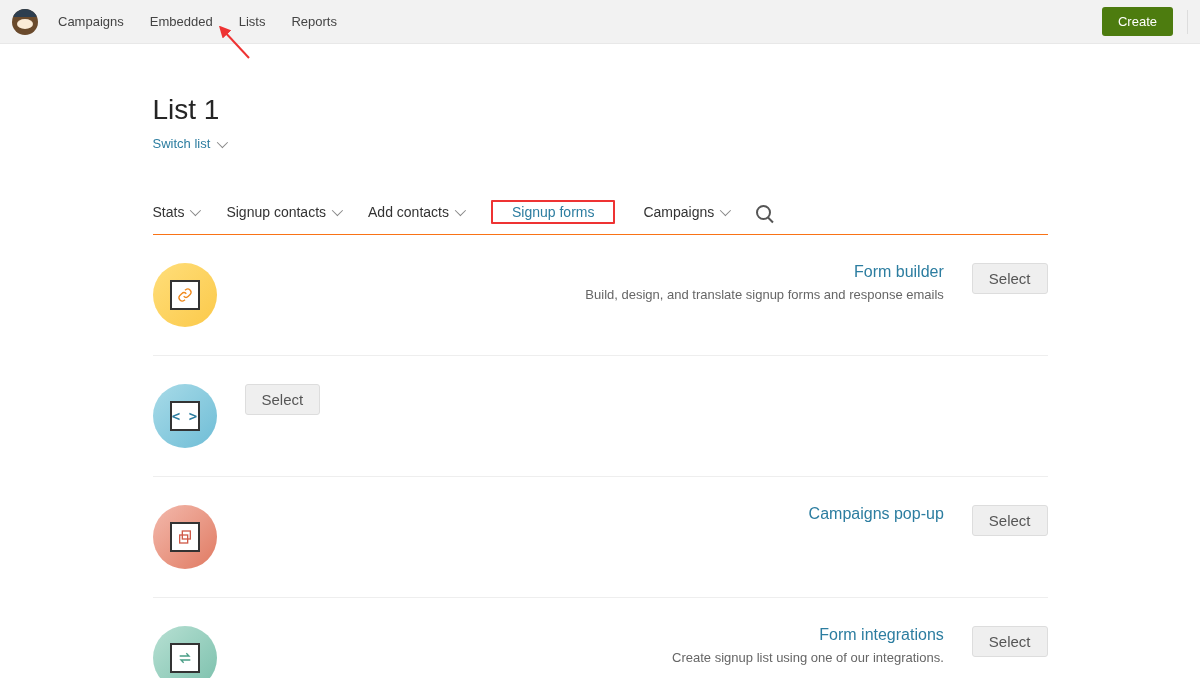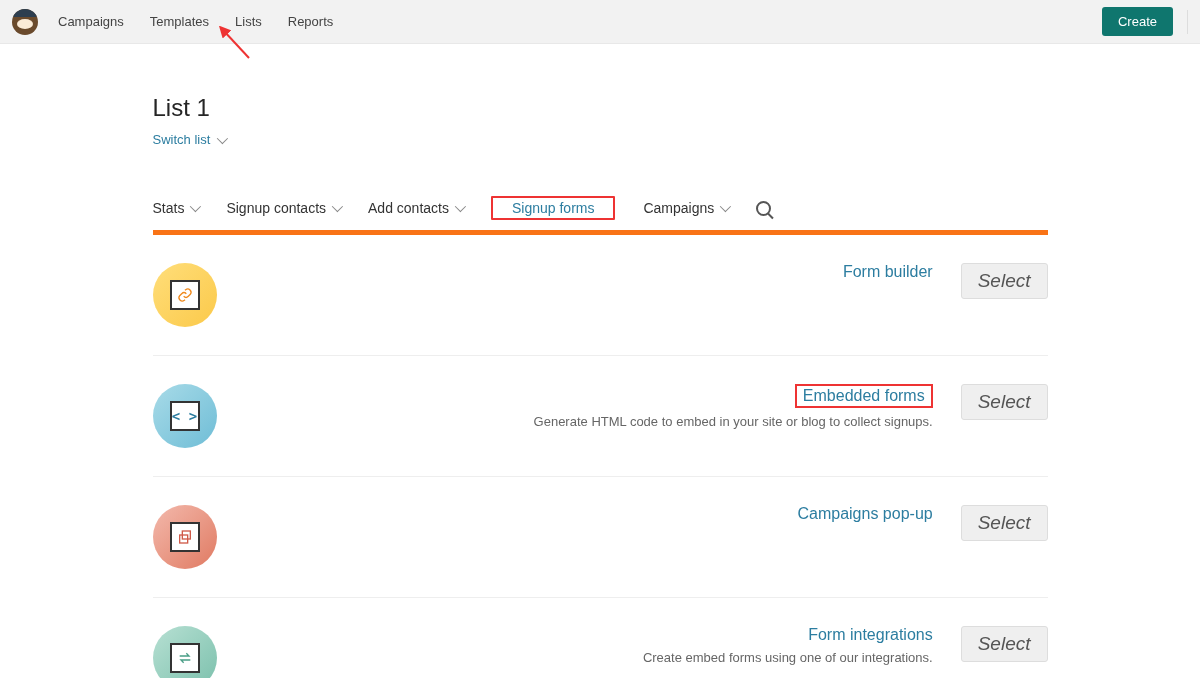--- a/index.html
+++ b/index.html
@@ -40,21 +40,21 @@
   }
   .nav { display: flex; gap: 26px; }
   .nav a {
     color: #444;
     font-size: 13px;
     text-decoration: none;
     cursor: pointer;
   }
   .spacer { flex: 1; }
   .create {
-    background: #0f766e;
+    background: #4d7c0f;
     color: #fff;
     border: none;
     padding: 7px 16px;
     border-radius: 3px;
     font-size: 13px;
     cursor: pointer;
     margin-left: 32px;
   }
   .sep {
     width: 1px;
@@ -67,37 +67,37 @@
     position: absolute;
     top: 26px;
     left: 217px;
     pointer-events: none;
   }
 
   .content {
     width: 895px;
     margin: 50px auto 0;
   }
-  .title { font-size: 24px; font-weight: 400; color: #252525; }
+  .title { font-size: 28px; font-weight: 400; color: #252525; }
   .switch {
     margin-top: 10px;
     color: #2c7da0;
     font-size: 13px;
     cursor: pointer;
     display: inline-flex;
     align-items: center;
     gap: 7px;
   }
 
   .tabs {
     margin-top: 48px;
     display: flex;
     align-items: center;
     gap: 28px;
-    border-bottom: 5px solid #f97316;
+    border-bottom: 1px solid #f97316;
     padding-bottom: 10px;
   }
   .tab {
     color: #333;
     font-size: 14px;
     cursor: pointer;
     display: inline-flex;
     align-items: center;
     gap: 6px;
   }
@@ -178,35 +178,34 @@
   }
   .rowdesc {
     color: #666;
     font-size: 13px;
     margin-top: 6px;
   }
   .select {
     background: #efefef;
     border: 1px solid #ddd;
     color: #555;
-    font-size: 19px;
+    font-size: 15px;
     padding: 6px 16px;
     border-radius: 3px;
     cursor: pointer;
-    font-style: italic;
   }
 </style>
 </head>
 <body>
 
 <div class="topbar">
   <div class="logo"></div>
   <div class="nav">
     <a>Campaigns</a>
-    <a>Templates</a>
+    <a>Embedded</a>
     <a>Lists</a>
     <a>Reports</a>
   </div>
   <div class="spacer"></div>
   <button class="create">Create</button>
   <div class="sep"></div>
 </div>
 
 <svg class="arrow" width="40" height="40">
   <defs>
@@ -249,31 +248,28 @@
     <div class="circ yellow">
       <div class="sq link">
         <svg width="16" height="16" viewBox="0 0 24 24" fill="none" stroke-width="2">
           <path d="M10 14a5 5 0 0 0 7 0l3-3a5 5 0 0 0-7-7l-1 1"></path>
           <path d="M14 10a5 5 0 0 0-7 0l-3 3a5 5 0 0 0 7 7l1-1"></path>
         </svg>
       </div>
     </div>
     <div class="rowtxt">
       <a class="rowtitle">Form builder</a>
+      <div class="rowdesc">Build, design, and translate signup forms and response emails</div>
     </div>
     <button class="select">Select</button>
   </div>
 
   <div class="row">
     <div class="circ blue">
       <div class="sq code">&lt;&nbsp;&gt;</div>
-    </div>
-    <div class="rowtxt">
-      <a class="rowtitle hl">Embedded forms</a>
-      <div class="rowdesc">Generate HTML code to embed in your site or blog to collect signups.</div>
     </div>
     <button class="select">Select</button>
   </div>
 
   <div class="row">
     <div class="circ red">
       <div class="sq copy">
         <svg width="16" height="16" viewBox="0 0 24 24" stroke-width="2">
           <rect x="8" y="3" width="12" height="12"></rect>
           <rect x="4" y="9" width="12" height="12"></rect>
@@ -290,18 +286,18 @@
     <div class="circ green">
       <div class="sq swap">
         <svg width="16" height="16" viewBox="0 0 24 24" stroke-width="2">
           <path d="M4 9h14l-4-4"></path>
           <path d="M20 15H6l4 4"></path>
         </svg>
       </div>
     </div>
     <div class="rowtxt">
       <a class="rowtitle">Form integrations</a>
-      <div class="rowdesc">Create embed forms using one of our integrations.</div>
+      <div class="rowdesc">Create signup list using one of our integrations.</div>
     </div>
     <button class="select">Select</button>
   </div>
 
 </div>
 
 </body></html>

